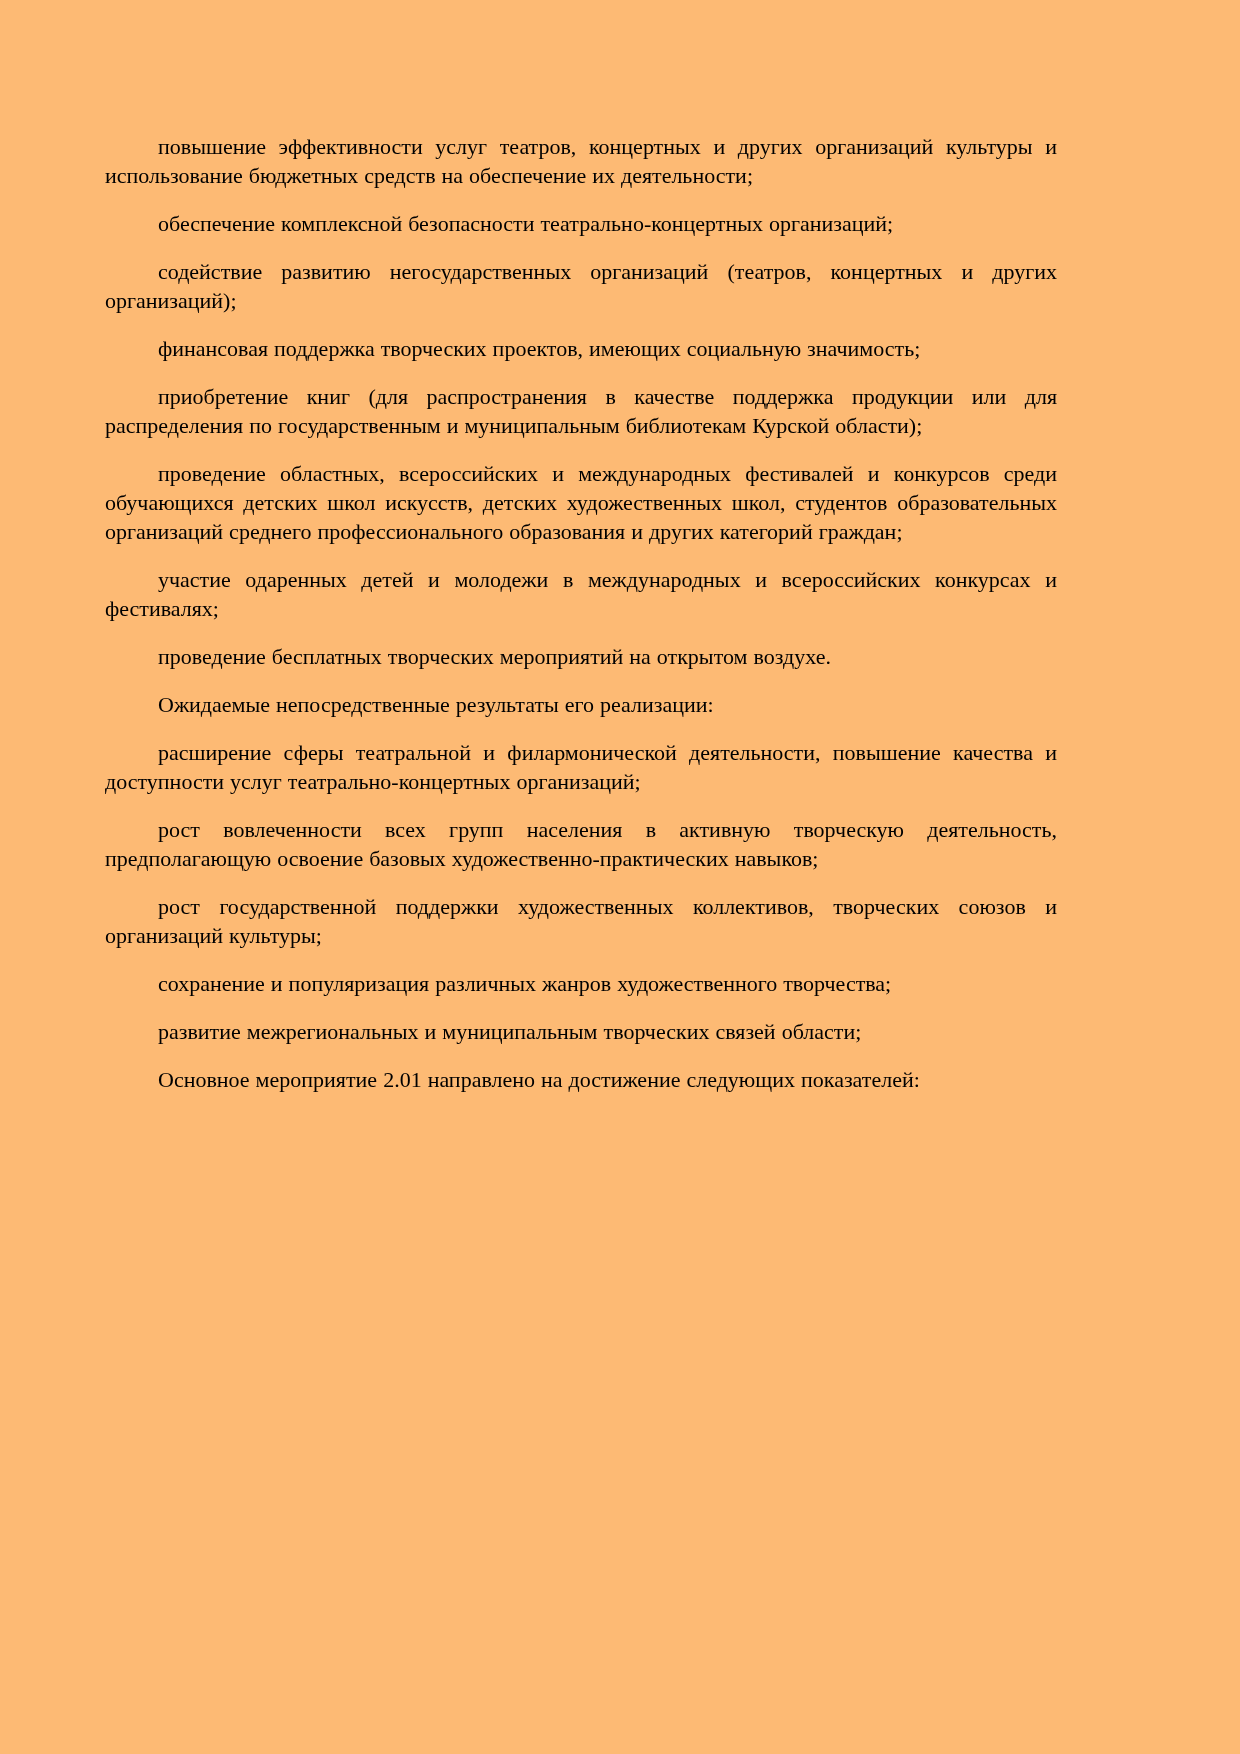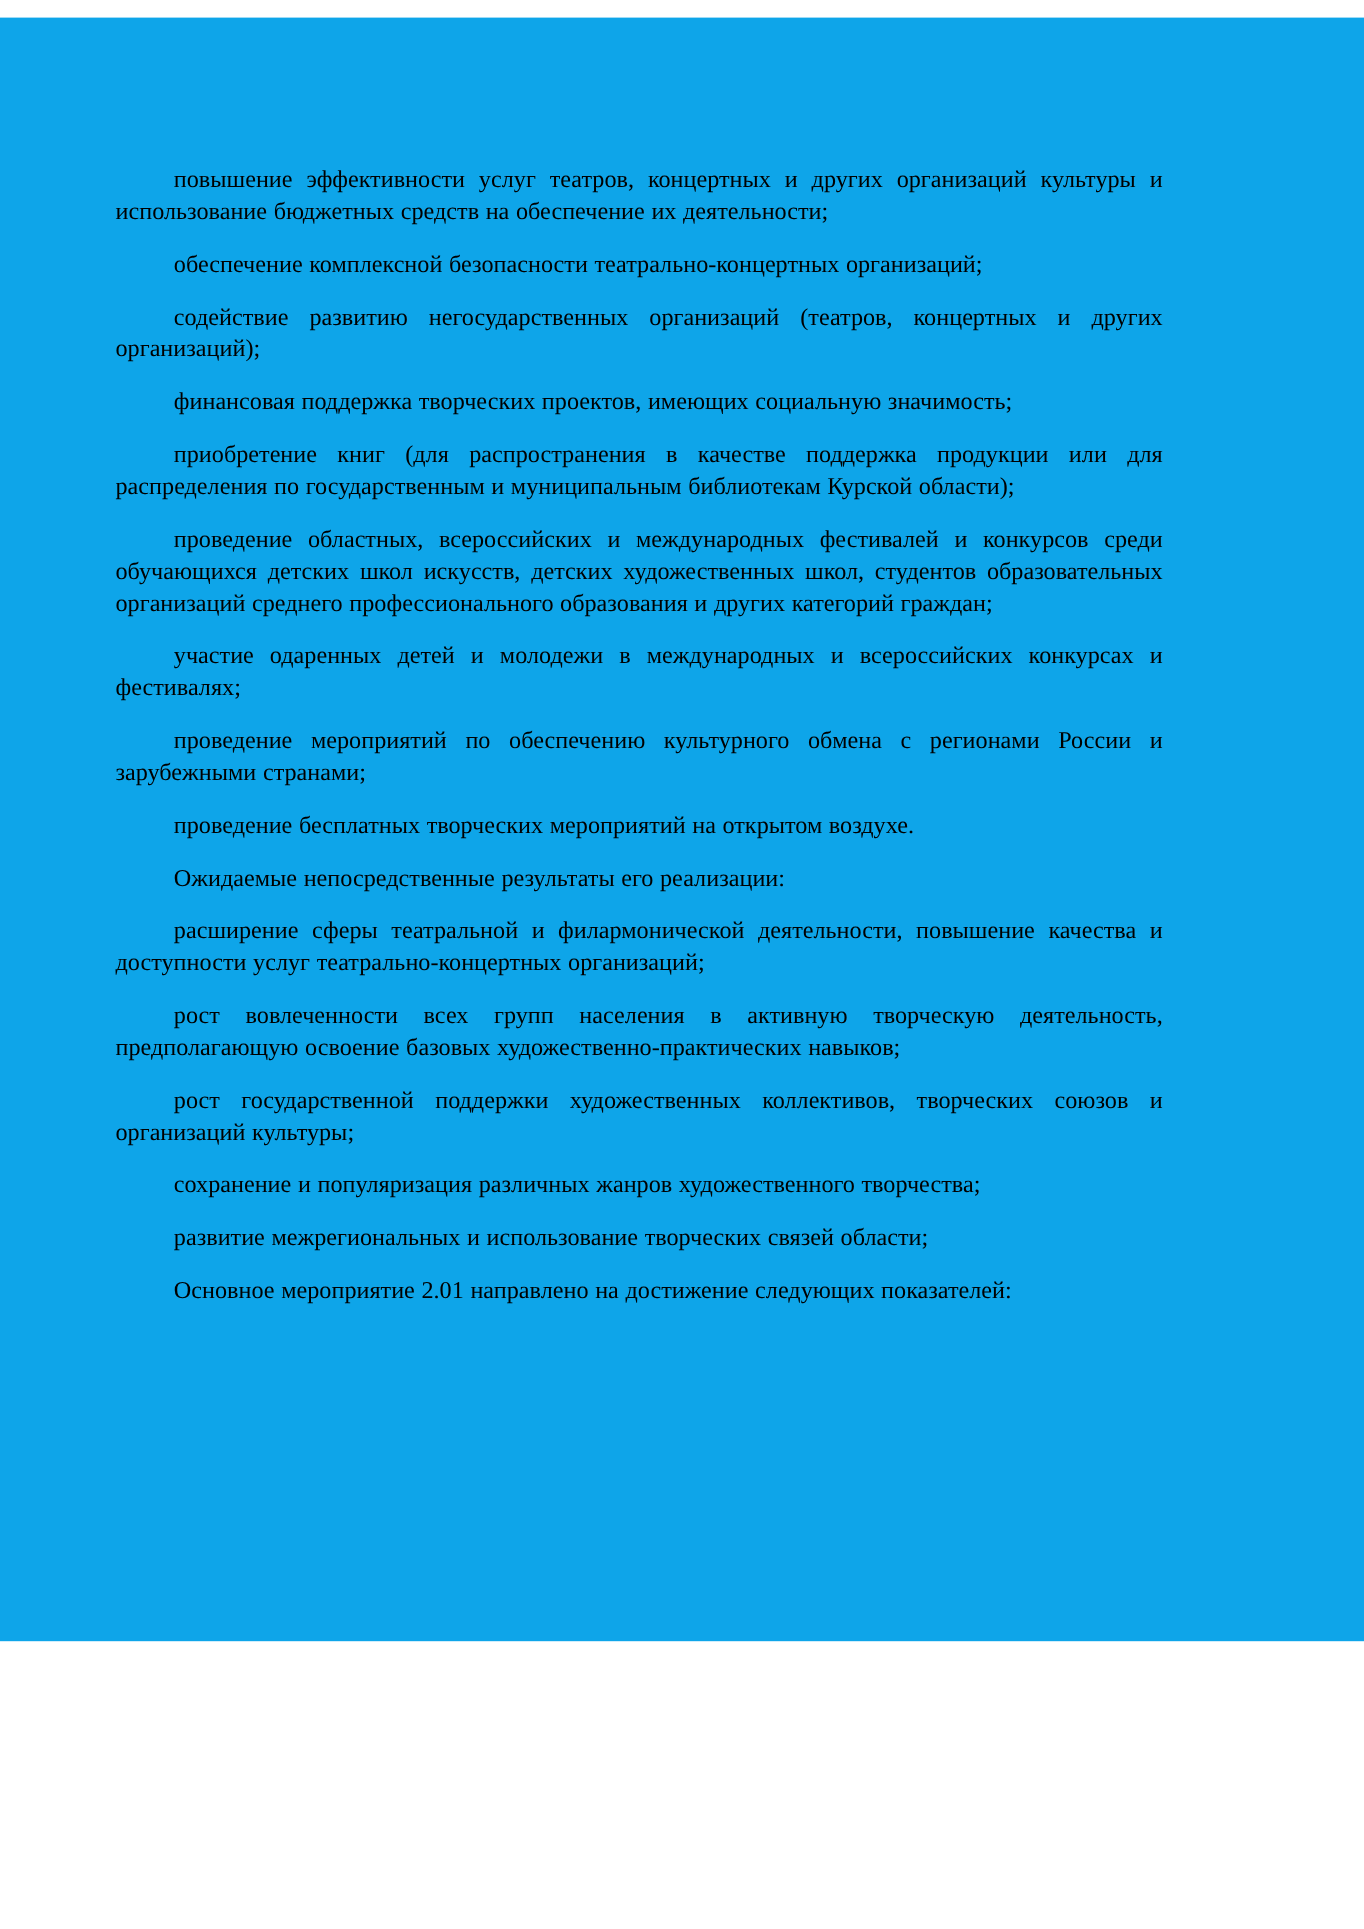--- a/index.html
+++ b/index.html
@@ -8,25 +8,25 @@
     background: #ffffff;
   }
   body {
     width: 1240px;
     height: 1754px;
     position: relative;
     font-family: "Liberation Serif", "DejaVu Serif", serif;
   }
   .page {
     position: absolute;
-    top: 16px;
+    top: 0;
     left: 0;
     width: 1240px;
-    height: 1476px;
-    background: #0ea5e9;
+    height: 1754px;
+    background: #fdba74;
     overflow: hidden;
   }
   .content {
     position: absolute;
     top: 132px;
     left: 105px;
     width: 952px;
   }
   .content p {
     margin: 0 0 19px 0;
@@ -44,23 +44,22 @@
 
 <div class="page">
   <div class="content">
     <p>повышение эффективности услуг театров, концертных и других организаций культуры и использование бюджетных средств на обеспечение их деятельности;</p>
     <p>обеспечение комплексной безопасности театрально-концертных организаций;</p>
     <p>содействие развитию негосударственных организаций (театров, концертных и других организаций);</p>
     <p>финансовая поддержка творческих проектов, имеющих социальную значимость;</p>
     <p>приобретение книг (для распространения в качестве поддержка продукции или для распределения по государственным и муниципальным библиотекам Курской области);</p>
     <p>проведение областных, всероссийских и международных фестивалей и конкурсов среди обучающихся детских школ искусств, детских художественных школ, студентов образовательных организаций среднего профессионального образования и других категорий граждан;</p>
     <p>участие одаренных детей и молодежи в международных и всероссийских конкурсах и фестивалях;</p>
-    <p>проведение мероприятий по обеспечению культурного обмена с регионами России и зарубежными странами;</p>
     <p>проведение бесплатных творческих мероприятий на открытом воздухе.</p>
     <p>Ожидаемые непосредственные результаты его реализации:</p>
     <p>расширение сферы театральной и филармонической деятельности, повышение качества и доступности услуг театрально-концертных организаций;</p>
     <p>рост вовлеченности всех групп населения в активную творческую деятельность, предполагающую освоение базовых художественно-практических навыков;</p>
     <p>рост государственной поддержки художественных коллективов, творческих союзов и организаций культуры;</p>
     <p>сохранение и популяризация различных жанров художественного творчества;</p>
-    <p>развитие межрегиональных и использование творческих связей области;</p>
+    <p>развитие межрегиональных и муниципальным творческих связей области;</p>
     <p>Основное мероприятие 2.01 направлено на достижение следующих показателей:</p>
   </div>
 </div>
 
 </body></html>

